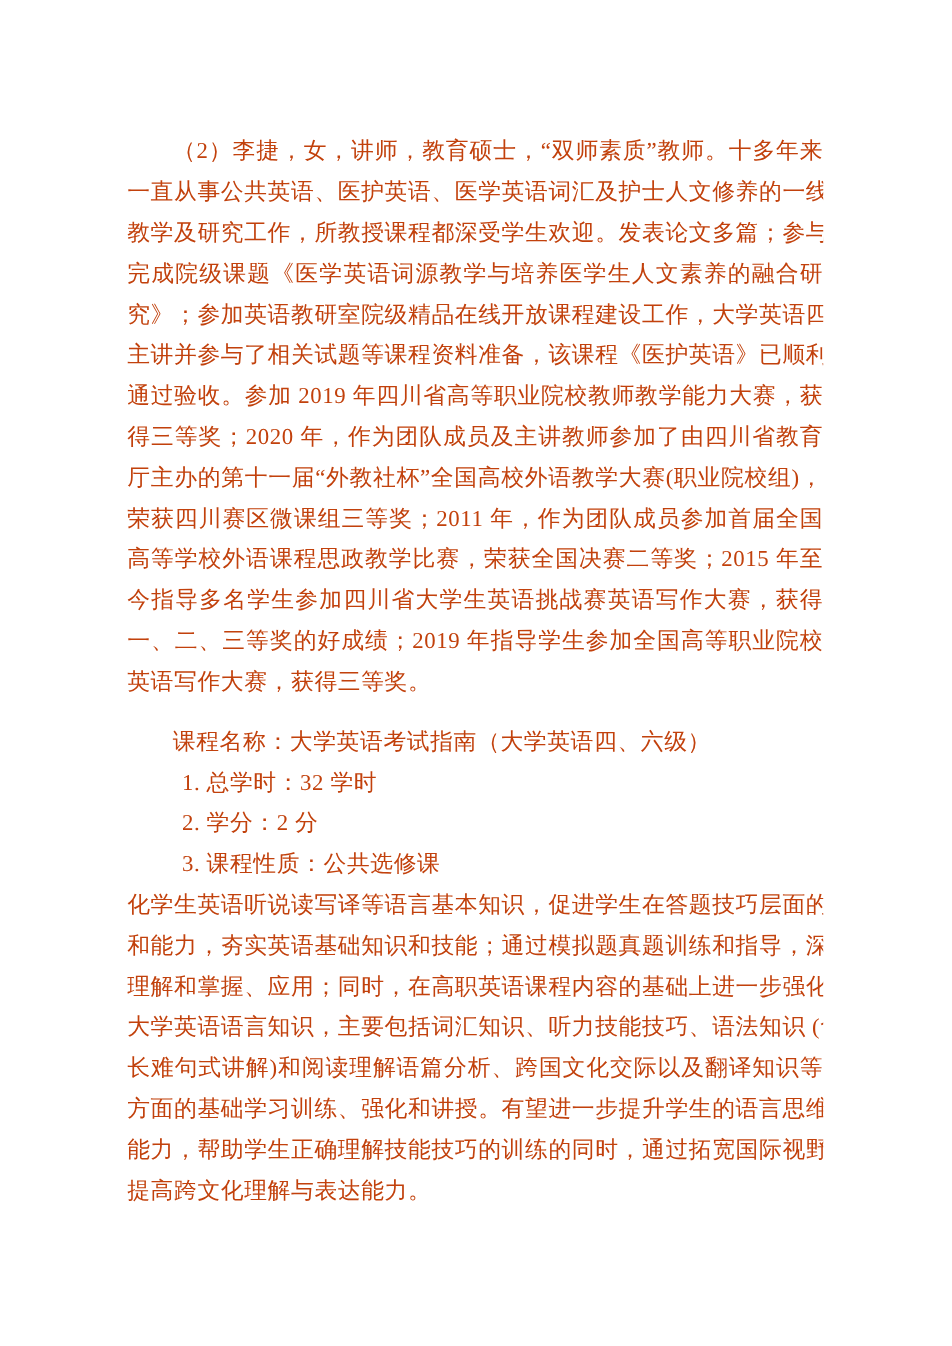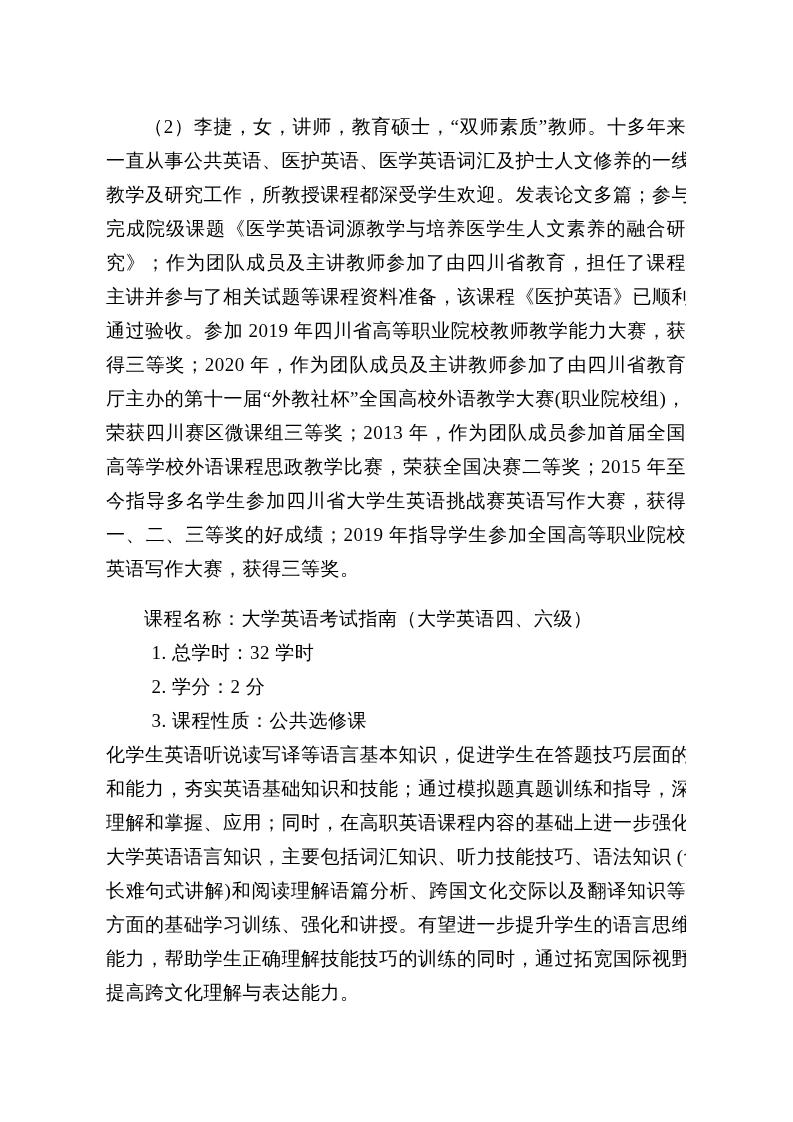--- a/index.html
+++ b/index.html
@@ -13,21 +13,21 @@
     width: 793px;
     height: 1122px;
     background: #ffffff;
     overflow: hidden;
   }
   .doc-text {
     position: absolute;
     left: 106px;
     top: 110px;
     width: 580px;
-    color: #000000;
+    color: #c2410c;
   }
   .line {
     height: 34px;
     line-height: 34px;
     font-size: 19px;
     letter-spacing: 0.5px;
     text-align: justify;
     text-align-last: justify;
     overflow: hidden;
     white-space: pre;
@@ -42,26 +42,26 @@
 </style>
 </head>
 <body>
 
 <div class="page">
   <div class="doc-text">
       <div class="line indent">（2）李捷，女，讲师，教育硕士，“双师素质”教师。十多年来</div>
       <div class="line">一直从事公共英语、医护英语、医学英语词汇及护士人文修养的一线</div>
       <div class="line">教学及研究工作，所教授课程都深受学生欢迎。发表论文多篇；参与</div>
       <div class="line">完成院级课题《医学英语词源教学与培养医学生人文素养的融合研</div>
-      <div class="line">究》；作为团队成员及主讲教师参加了由四川省教育，担任了课程</div>
+      <div class="line">究》；参加英语教研室院级精品在线开放课程建设工作，大学英语四</div>
       <div class="line">主讲并参与了相关试题等课程资料准备，该课程《医护英语》已顺利</div>
       <div class="line">通过验收。参加 2019 年四川省高等职业院校教师教学能力大赛，获</div>
       <div class="line">得三等奖；2020 年，作为团队成员及主讲教师参加了由四川省教育</div>
       <div class="line">厅主办的第十一届“外教社杯”全国高校外语教学大赛(职业院校组)，</div>
-      <div class="line">荣获四川赛区微课组三等奖；2013 年，作为团队成员参加首届全国</div>
+      <div class="line">荣获四川赛区微课组三等奖；2011 年，作为团队成员参加首届全国</div>
       <div class="line">高等学校外语课程思政教学比赛，荣获全国决赛二等奖；2015 年至</div>
       <div class="line">今指导多名学生参加四川省大学生英语挑战赛英语写作大赛，获得</div>
       <div class="line">一、二、三等奖的好成绩；2019 年指导学生参加全国高等职业院校</div>
       <div class="line last">英语写作大赛，获得三等奖。</div>
       <div class="spacer"></div>
       <div class="line indent last">课程名称：大学英语考试指南（大学英语四、六级）</div>
       <div class="line indent-num last">1. 总学时：32 学时</div>
       <div class="line indent-num last">2. 学分：2 分</div>
       <div class="line indent-num last">3. 课程性质：公共选修课</div>
       <div class="line">化学生英语听说读写译等语言基本知识，促进学生在答题技巧层面的</div>

